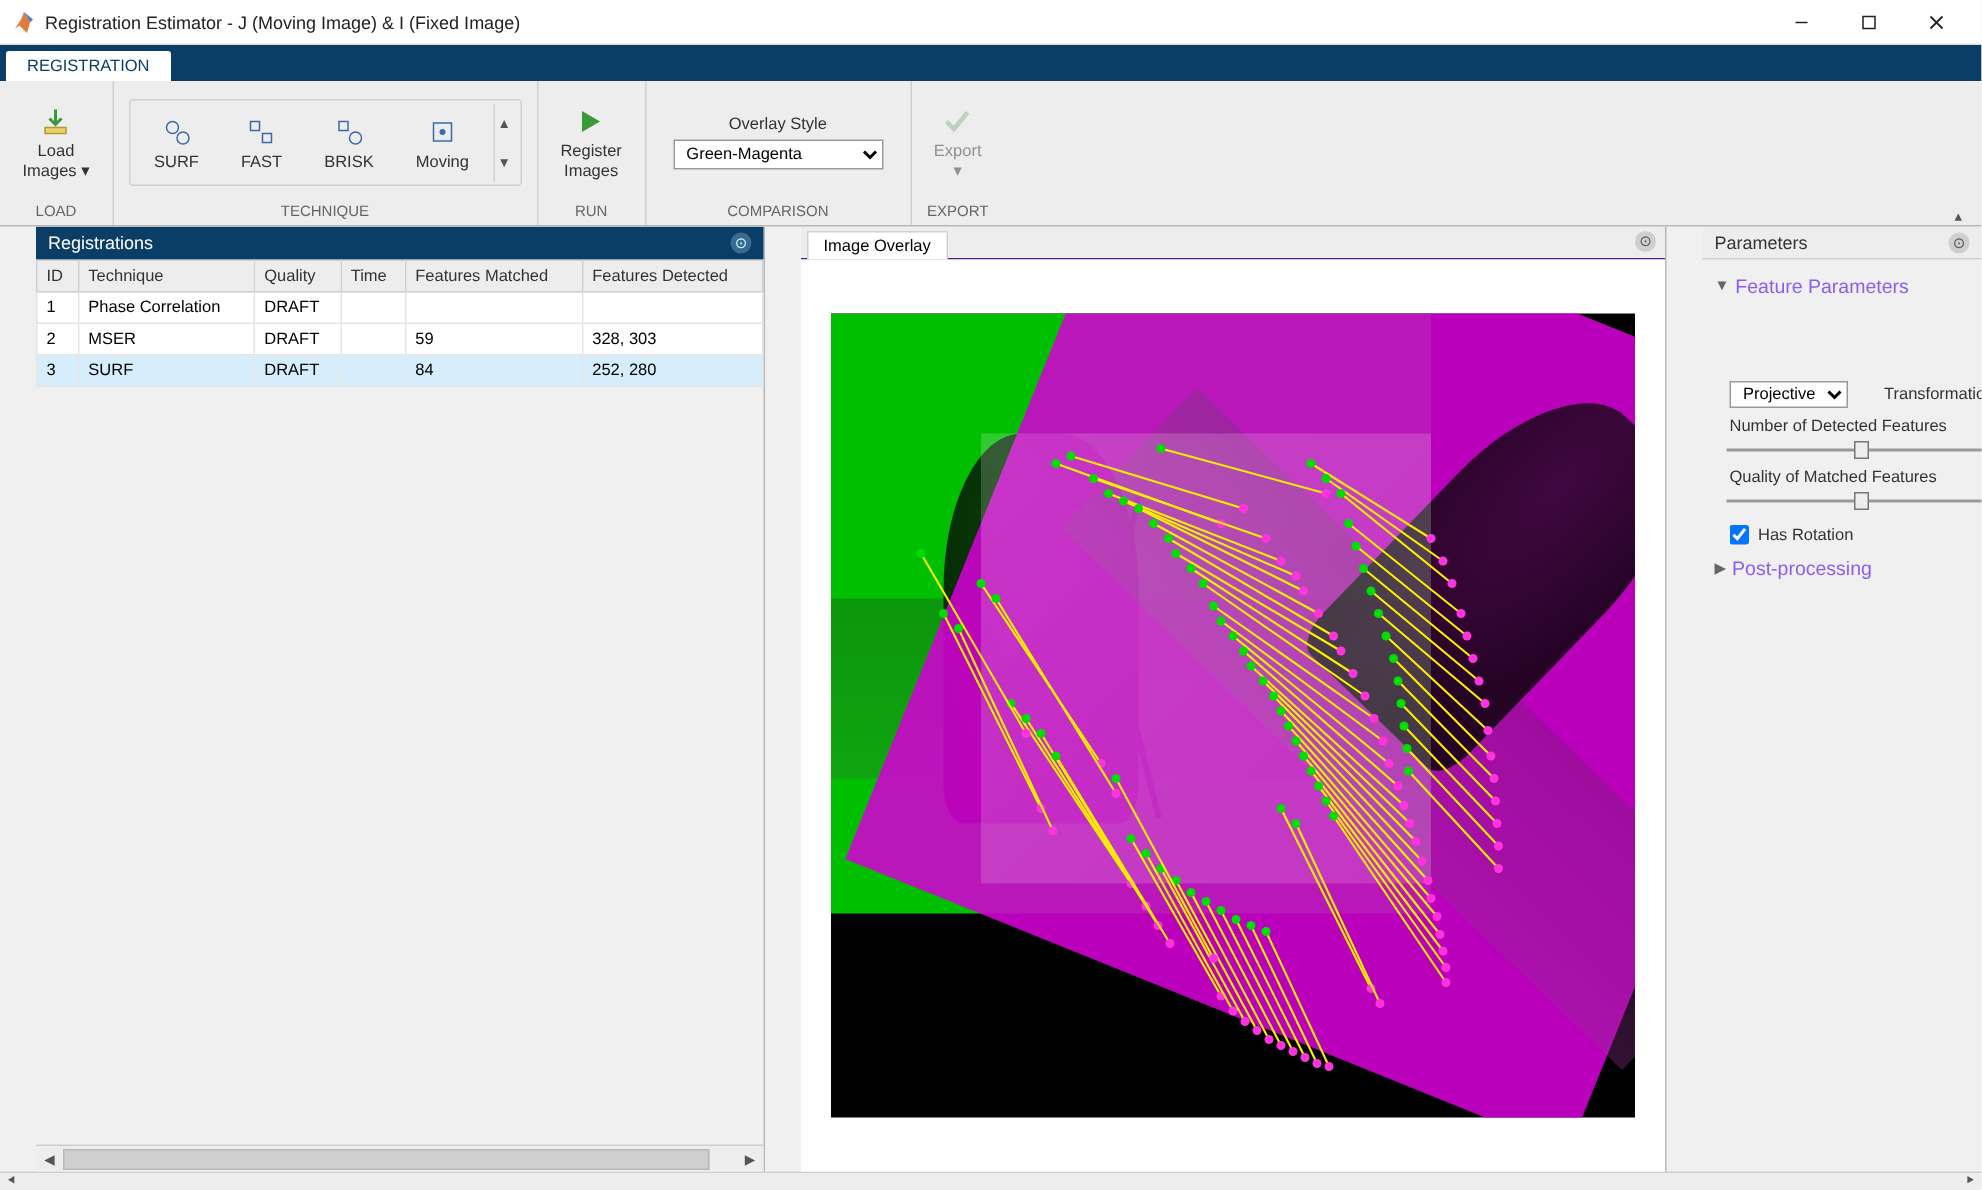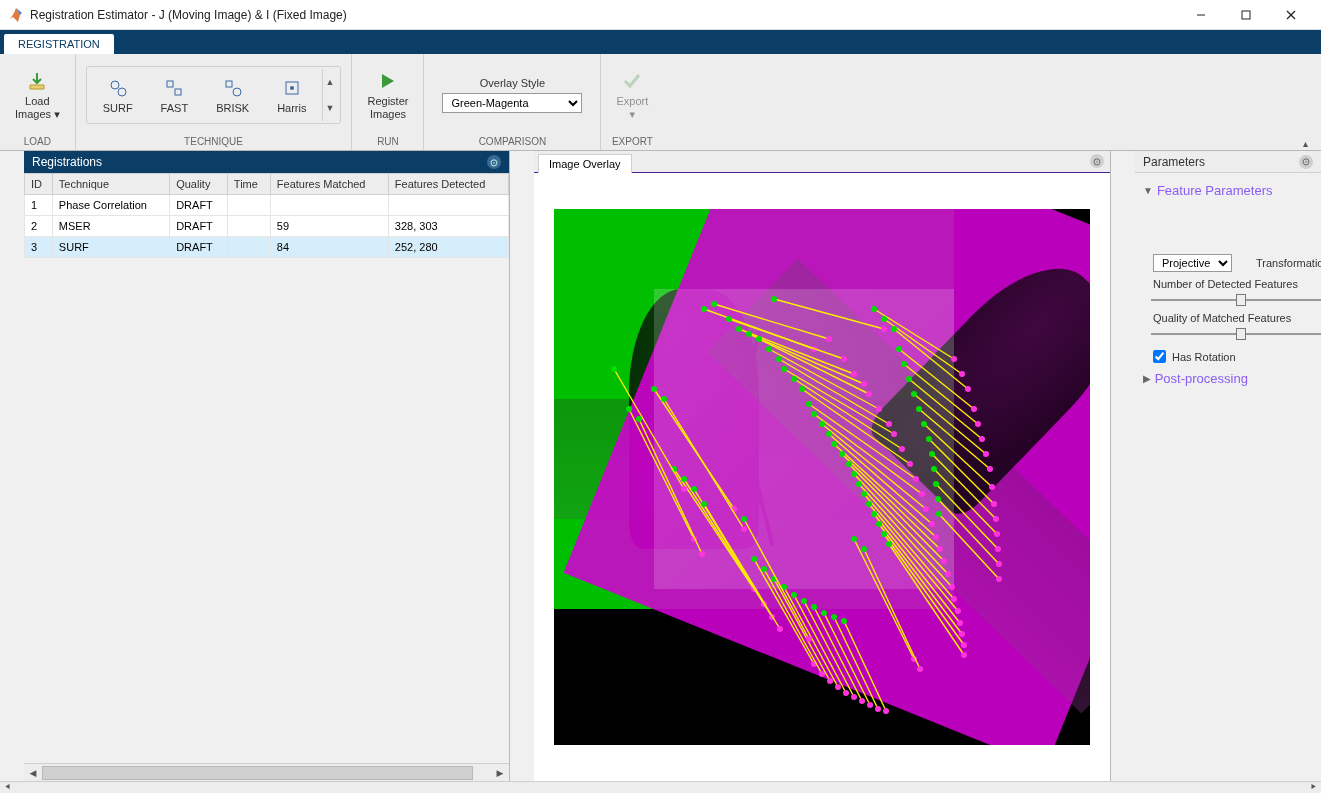--- a/index.html
+++ b/index.html
@@ -173,21 +173,21 @@
             </div>
           <div class="lbl">BRISK</div>
         </div>
         <div class="techbtn">
           <div class="icon-slot">
               <svg width="20" height="20">
                 <rect x="4" y="4" width="12" height="12" fill="none" stroke="#3a6aa8"></rect>
                 <circle cx="10" cy="10" r="2" fill="#3a6aa8"></circle>
               </svg>
             </div>
-          <div class="lbl">Harris</div>
+          <div class="lbl">Moving</div>
         </div>
         <div class="gal-arrows">
           <div>▲</div>
           <div>▼</div>
         </div>
       </div>
     </div>
     <div class="toolgroup-label">TECHNIQUE</div>
   </div>
 

